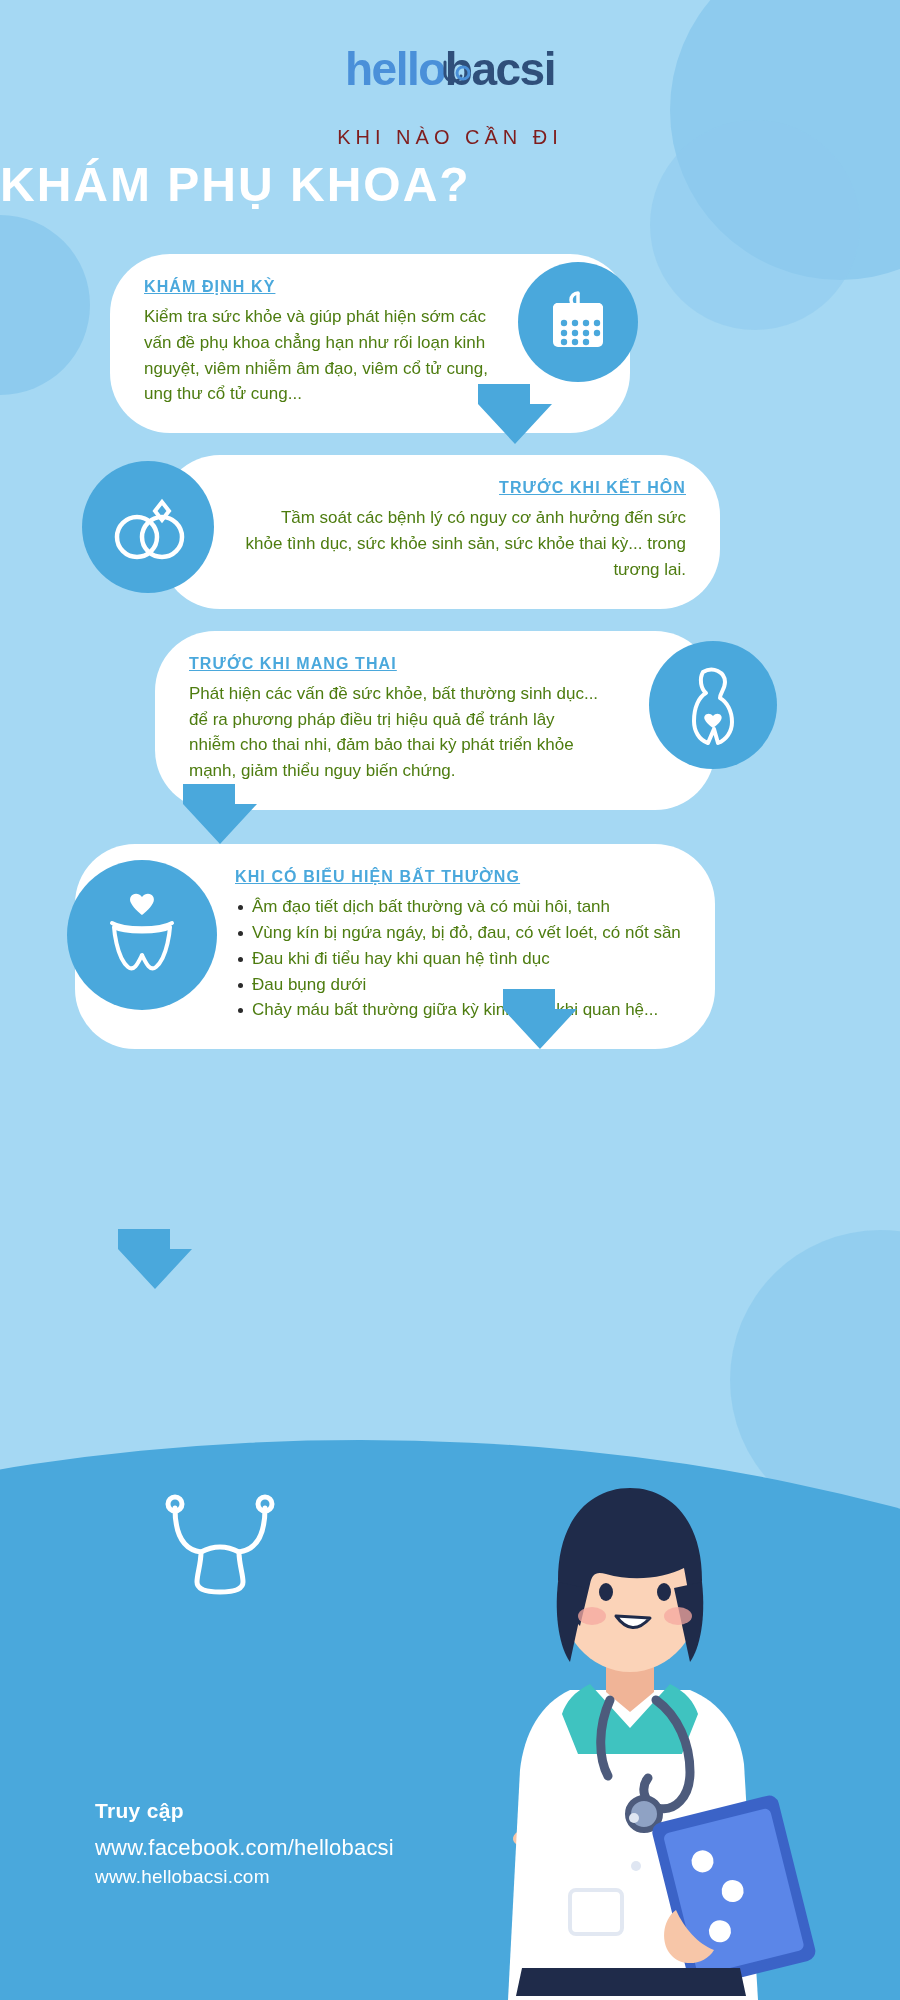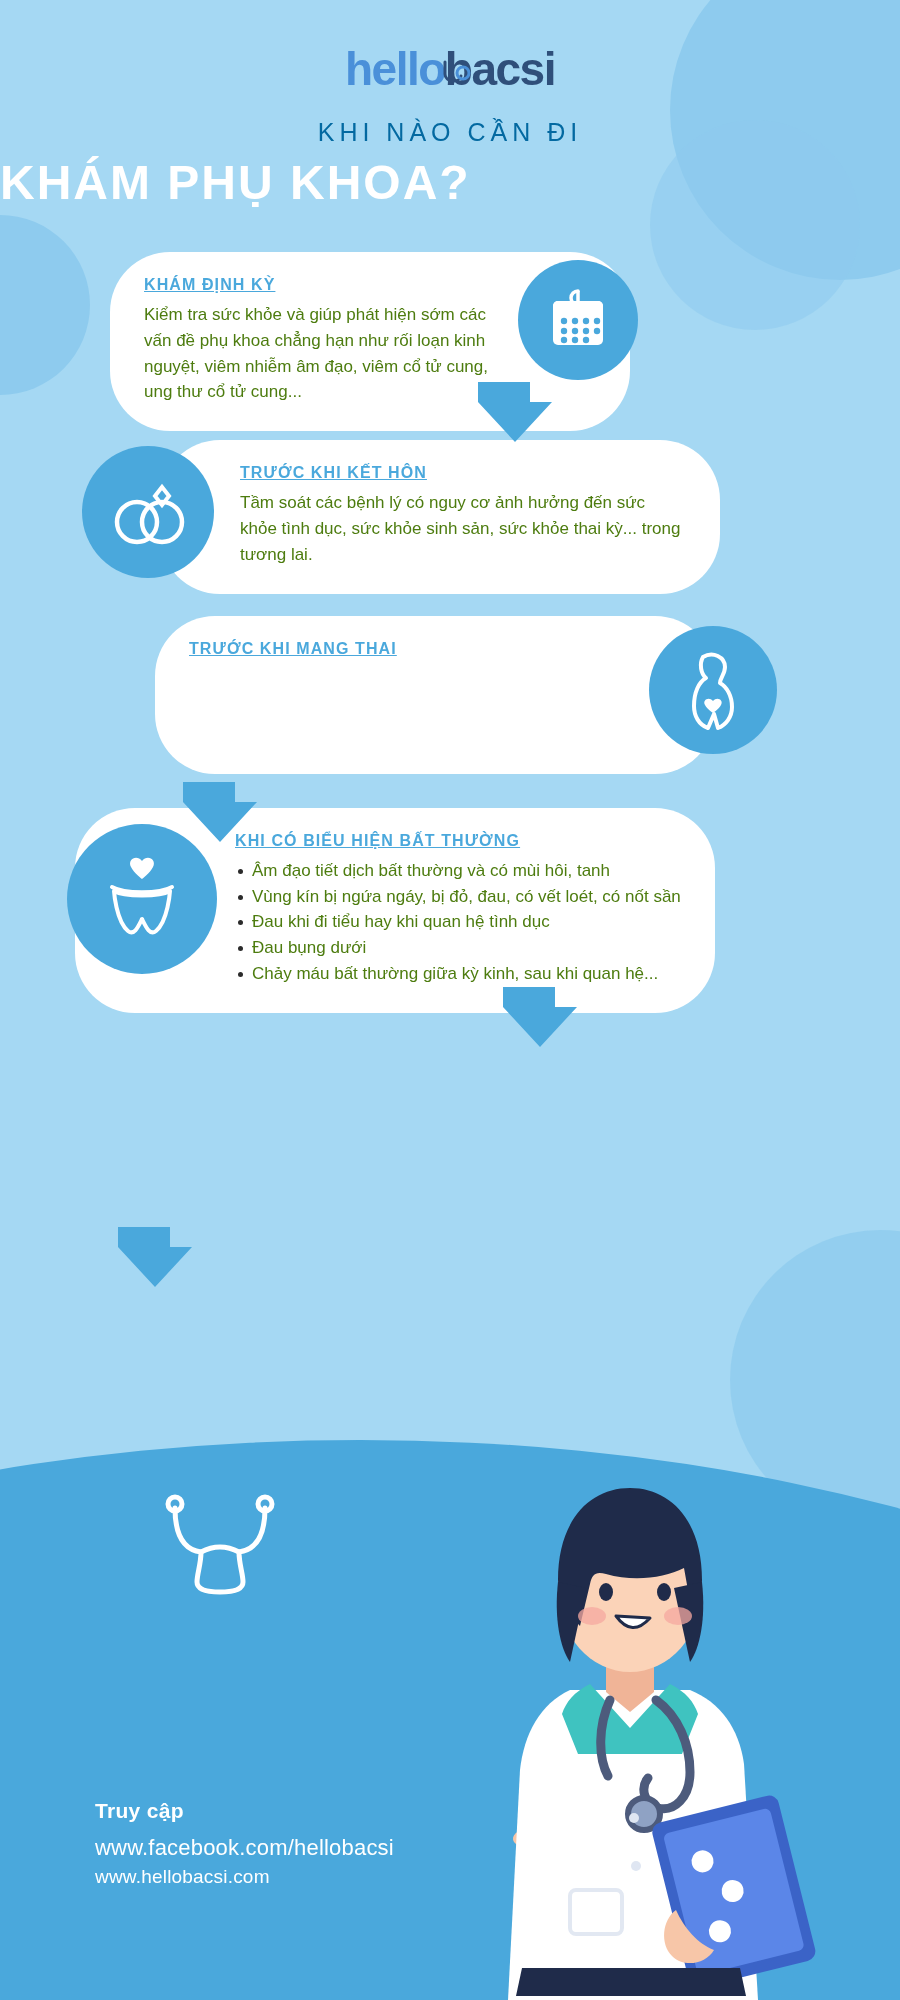--- a/index.html
+++ b/index.html
@@ -40,22 +40,22 @@
     font-size:46px; font-weight:bold; letter-spacing:-1.5px;
     line-height:1;
   }
   .logo-a { color:#4a90d9; }
   .logo-b { color:#2f4f7a; }
   .logo-stetho {
     position:absolute; left:92px; top:14px; width:40px; height:36px;
   }
 
   .kicker {
-    text-align:center; color:#0369a1; font-size:25px;
-    letter-spacing:5px; margin-top:26px; font-weight:300;
+    text-align:center; color:#7f1d1d; font-size:20px;
+    letter-spacing:5px; margin-top:34px; font-weight:300;
   }
   .headline {
     text-align:left; color:#ffffff; font-size:48px;
     letter-spacing:2px; font-weight:bold; margin-top:8px;
   }
 
   
   .cards { position:relative; margin-top:42px; }
 
   .card {
@@ -73,21 +73,21 @@
   }
   .card-body ul { list-style:none; }
   .card-body li { position:relative; padding-left:17px; }
   .card-body li::before {
     content:""; position:absolute; left:3px; top:11px;
     width:5px; height:5px; border-radius:50%; background:#2b2b2b;
   }
 
   
   .card1 { width:520px; margin-left:110px; min-height:140px; padding-right:120px; }
-  .card2 { width:560px; margin-left:160px; margin-top:9px; min-height:140px; padding-left:80px; }
+  .card2 { width:560px; margin-left:160px; margin-top:22px; min-height:140px; padding-left:80px;text-align:right; }
   .card3 { width:560px; margin-left:155px; margin-top:22px; min-height:158px; padding-right:110px; }
   .card4 { width:640px; margin-left:75px; margin-top:34px; min-height:180px; padding-left:160px; }
 
   
   .icon-bubble {
     position:absolute; background:#4aa8dc; border-radius:50%;
     display:flex; align-items:center; justify-content:center;
   }
   .ic1 { width:120px; height:120px; right:-8px; top:8px; }
   .ic2 { width:132px; height:132px; left:-78px; top:6px; }
@@ -181,20 +181,21 @@
         </svg>
       </div>
     </div>
 
     <svg style="position:absolute; left:175px; top:530px; width:90px; height:70px; z-index:4;" viewBox="0 0 90 70">
       <polygon points="8,0 60,0 60,20 82,20 45,60 8,20" fill="#4aa8dc"></polygon>
     </svg>
 
     <div class="card card3">
       <div class="card-title">TRƯỚC KHI MANG THAI</div>
+      <div class="card-body">Phát hiện các vấn đề sức khỏe, bất thường sinh dục... để ra phương pháp điều trị hiệu quả để tránh lây nhiễm cho thai nhi, đảm bảo thai kỳ phát triển khỏe mạnh, giảm thiểu nguy biến chứng.</div>
       <div class="icon-bubble ic3">
         <svg width="80" height="86" viewBox="0 0 80 86">
           <path d="M30 10 c10 -6 22 0 22 10 c0 7 -5 11 -5 16 c7 4 12 13 12 24 c0 10 -6 18 -14 21 l-4 -14 l-6 14 c-9 -3 -14 -12 -14 -22 c0 -14 5 -24 12 -28 c-5 -4 -7 -14 -3 -21 z" fill="none" stroke="#ffffff" stroke-width="4" stroke-linejoin="round"></path>
           <path d="M40 54 c-4 -5 -11 -1 -8 4 c2 4 8 8 8 8 s6 -4 8 -8 c3 -5 -4 -9 -8 -4 z" fill="#ffffff"></path>
         </svg>
       </div>
     </div>
 
     <svg style="position:absolute; left:495px; top:735px; width:90px; height:70px; z-index:4;" viewBox="0 0 90 70">
       <polygon points="8,0 60,0 60,20 82,20 45,60 8,20" fill="#4aa8dc"></polygon>

